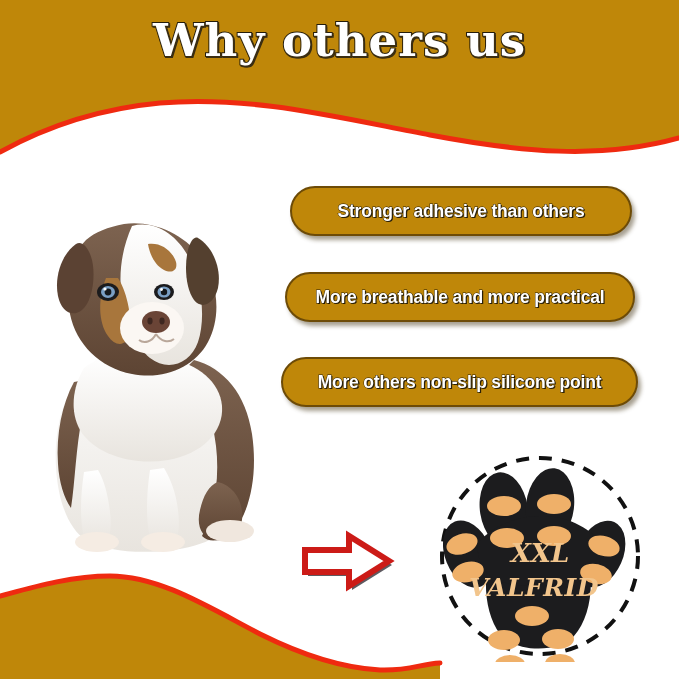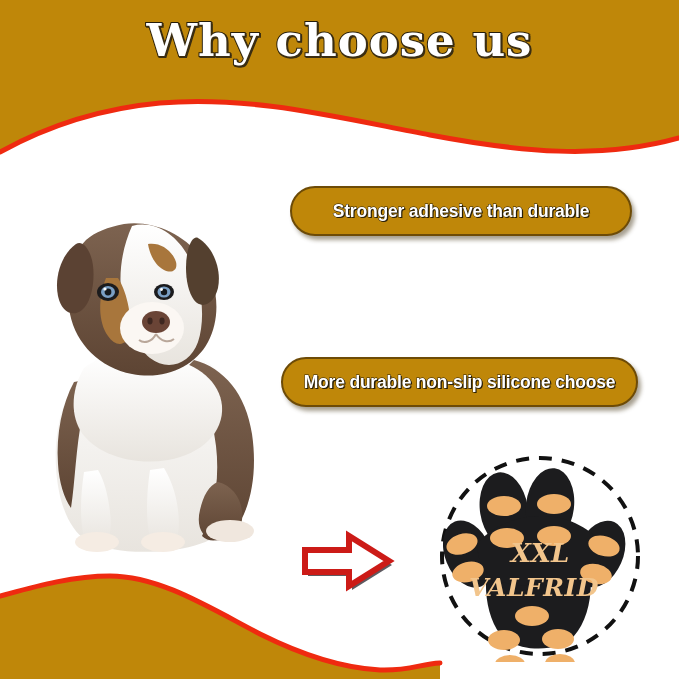--- a/index.html
+++ b/index.html
@@ -65,21 +65,21 @@
 </head>
 <body>
 
 <div id="stage">
 
   <div class="banner">
     <svg width="679" height="175" viewBox="0 0 679 175">
       <path fill="#bf8709" d="M0,0 L679,0 L679,138 C600,160 520,152 430,135 C340,118 250,95 160,103 C95,109 40,130 0,152 Z"></path>
       <path fill="none" stroke="#ef2a10" stroke-width="5" stroke-linecap="round" d="M679,138 C600,160 520,152 430,135 C340,118 250,95 160,103 C95,109 40,130 0,152"></path>
     </svg>
-    <div class="title">Why choose us</div>
+    <div class="title">Why others us</div>
   </div>
 
   <div class="puppy">
     <svg width="270" height="372" viewBox="0 0 270 372">
       <defs>
         <linearGradient id="furBrown" x1="0" y1="0" x2="0" y2="1">
           <stop offset="0%" stop-color="#7d6350"></stop>
           <stop offset="100%" stop-color="#5d4433"></stop>
         </linearGradient>
         <linearGradient id="furWhite" x1="0" y1="0" x2="0" y2="1">
@@ -126,24 +126,27 @@
 
       <ellipse cx="130" cy="146" rx="32" ry="26" fill="#fbf7f3"></ellipse>
       <ellipse cx="134" cy="140" rx="14" ry="11" fill="#6a4436"></ellipse>
       <ellipse cx="128" cy="139" rx="2.6" ry="3.4" fill="#3e2720"></ellipse>
       <ellipse cx="140" cy="139" rx="2.6" ry="3.4" fill="#3e2720"></ellipse>
       <path fill="none" stroke="#b9a79a" stroke-width="2" d="M134,152 C130,160 122,162 117,158 M134,152 C139,160 147,161 152,157"></path>
     </svg>
   </div>
 
   <div class="pill" id="pill-0">
-    <span class="pill-label">Stronger adhesive than durable</span>
+    <span class="pill-label">Stronger adhesive than others</span>
+  </div>
+  <div class="pill" id="pill-1">
+    <span class="pill-label">More breathable and more practical</span>
   </div>
   <div class="pill" id="pill-2">
-    <span class="pill-label">More durable non-slip silicone choose</span>
+    <span class="pill-label">More others non-slip silicone point</span>
   </div>
 
   <div class="arrow">
     <svg width="104" height="72" viewBox="0 0 104 72">
       <path fill="#5e5a60" d="M8,26 L52,26 L52,12 L92,37 L52,62 L52,48 L8,48 Z"></path>
       <path fill="#ffffff" stroke="#cc1b17" stroke-width="6" stroke-linejoin="miter" d="M5,22 L49,22 L49,8 L89,33 L49,58 L49,44 L5,44 Z"></path>
     </svg>
   </div>
 
   <div class="product">

